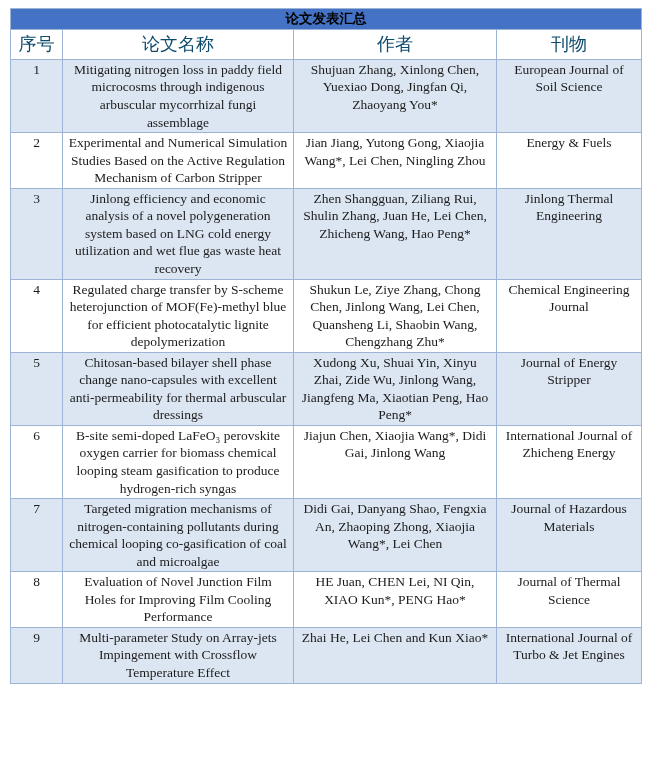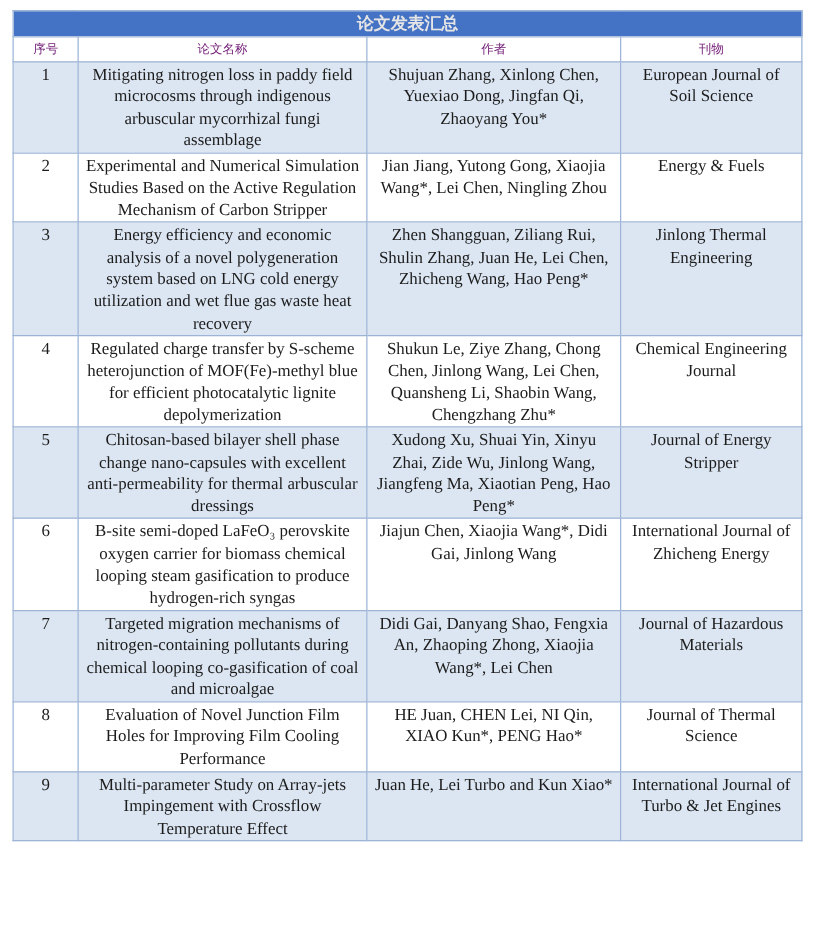--- a/index.html
+++ b/index.html
@@ -24,35 +24,35 @@
     border: 1px solid #9db4d6;
     text-align: center;
     vertical-align: top;
     padding: 1px 5px;
     font-size: 13.5px;
     line-height: 1.3;
     word-wrap: break-word;
   }
   td.title-bar {
     background: #4472c4;
-    color: #e5e5e5;
+    color: #000000;
     font-weight: bold;
     font-size: 15px;
     line-height: 1.25;
     padding: 2px 4px;
     vertical-align: middle;
     border-color: #9db4d6;
   }
   tr.header-row th {
     background: #ffffff;
     font-weight: normal;
-    font-size: 10px;
+    font-size: 18px;
     padding: 3px 4px;
     vertical-align: middle;
-    color: #701a75;
+    color: #0c4a6e;
   }
   tbody.data tr:nth-child(odd) td {
     background: #dce6f2;
   }
   tbody.data tr:nth-child(even) td {
     background: #ffffff;
   }
   col.c-no     { width: 52px; }
   col.c-title  { width: 231px; }
   col.c-author { width: 203px; }
@@ -88,21 +88,21 @@
         <td>European Journal of Soil Science</td>
       </tr>
       <tr>
         <td>2</td>
         <td>Experimental and Numerical Simulation Studies Based on the Active Regulation Mechanism of Carbon Stripper</td>
         <td>Jian Jiang, Yutong Gong, Xiaojia Wang*, Lei Chen, Ningling Zhou</td>
         <td>Energy &amp; Fuels</td>
       </tr>
       <tr>
         <td>3</td>
-        <td>Energy efficiency and economic analysis of a novel polygeneration system based on LNG cold energy utilization and wet flue gas waste heat recovery</td>
+        <td>Jinlong efficiency and economic analysis of a novel polygeneration system based on LNG cold energy utilization and wet flue gas waste heat recovery</td>
         <td>Zhen Shangguan, Ziliang Rui, Shulin Zhang, Juan He, Lei Chen, Zhicheng Wang, Hao Peng*</td>
         <td>Jinlong Thermal Engineering</td>
       </tr>
       <tr>
         <td>4</td>
         <td>Regulated charge transfer by S-scheme heterojunction of MOF(Fe)-methyl blue for efficient photocatalytic lignite depolymerization</td>
         <td>Shukun Le, Ziye Zhang, Chong Chen, Jinlong Wang, Lei Chen, Quansheng Li, Shaobin Wang, Chengzhang Zhu*</td>
         <td>Chemical Engineering Journal</td>
       </tr>
       <tr>
@@ -125,18 +125,18 @@
       </tr>
       <tr>
         <td>8</td>
         <td>Evaluation of Novel Junction Film Holes for Improving Film Cooling Performance</td>
         <td>HE Juan, CHEN Lei, NI Qin, XIAO Kun*, PENG Hao*</td>
         <td>Journal of Thermal Science</td>
       </tr>
       <tr>
         <td>9</td>
         <td>Multi-parameter Study on Array-jets Impingement with Crossflow Temperature Effect</td>
-        <td>Juan He, Lei Turbo and Kun Xiao*</td>
+        <td>Zhai He, Lei Chen and Kun Xiao*</td>
         <td>International Journal of Turbo &amp; Jet Engines</td>
       </tr>
     </tbody>
   </table>
 </div>
 
 </body></html>

